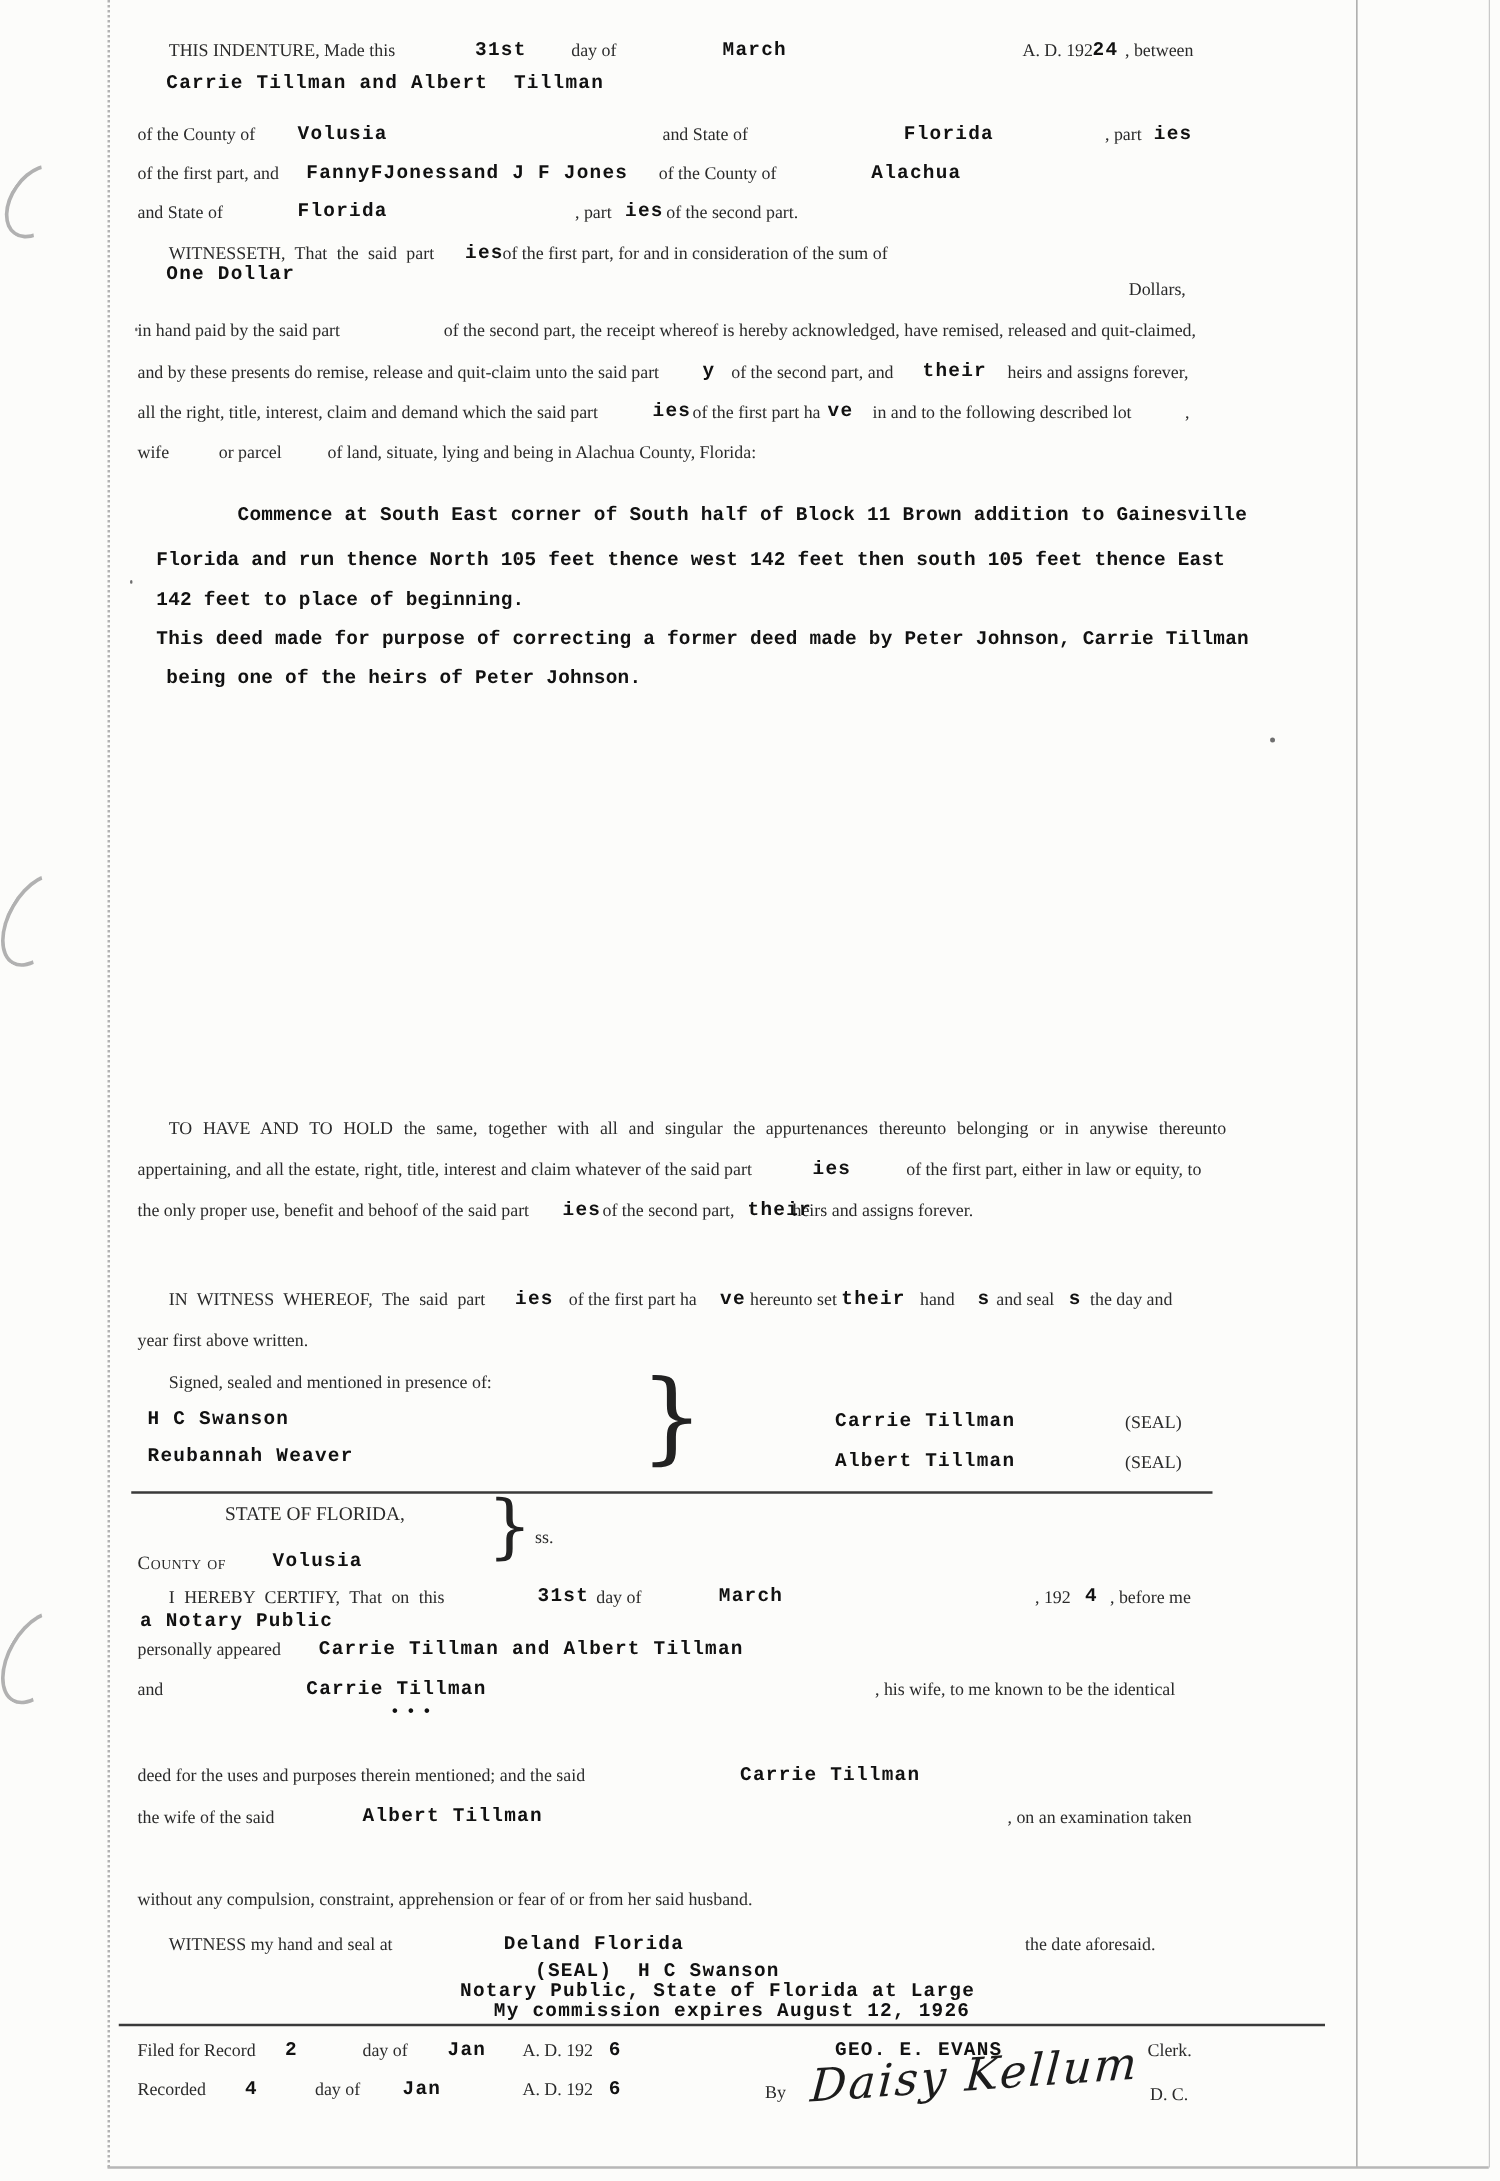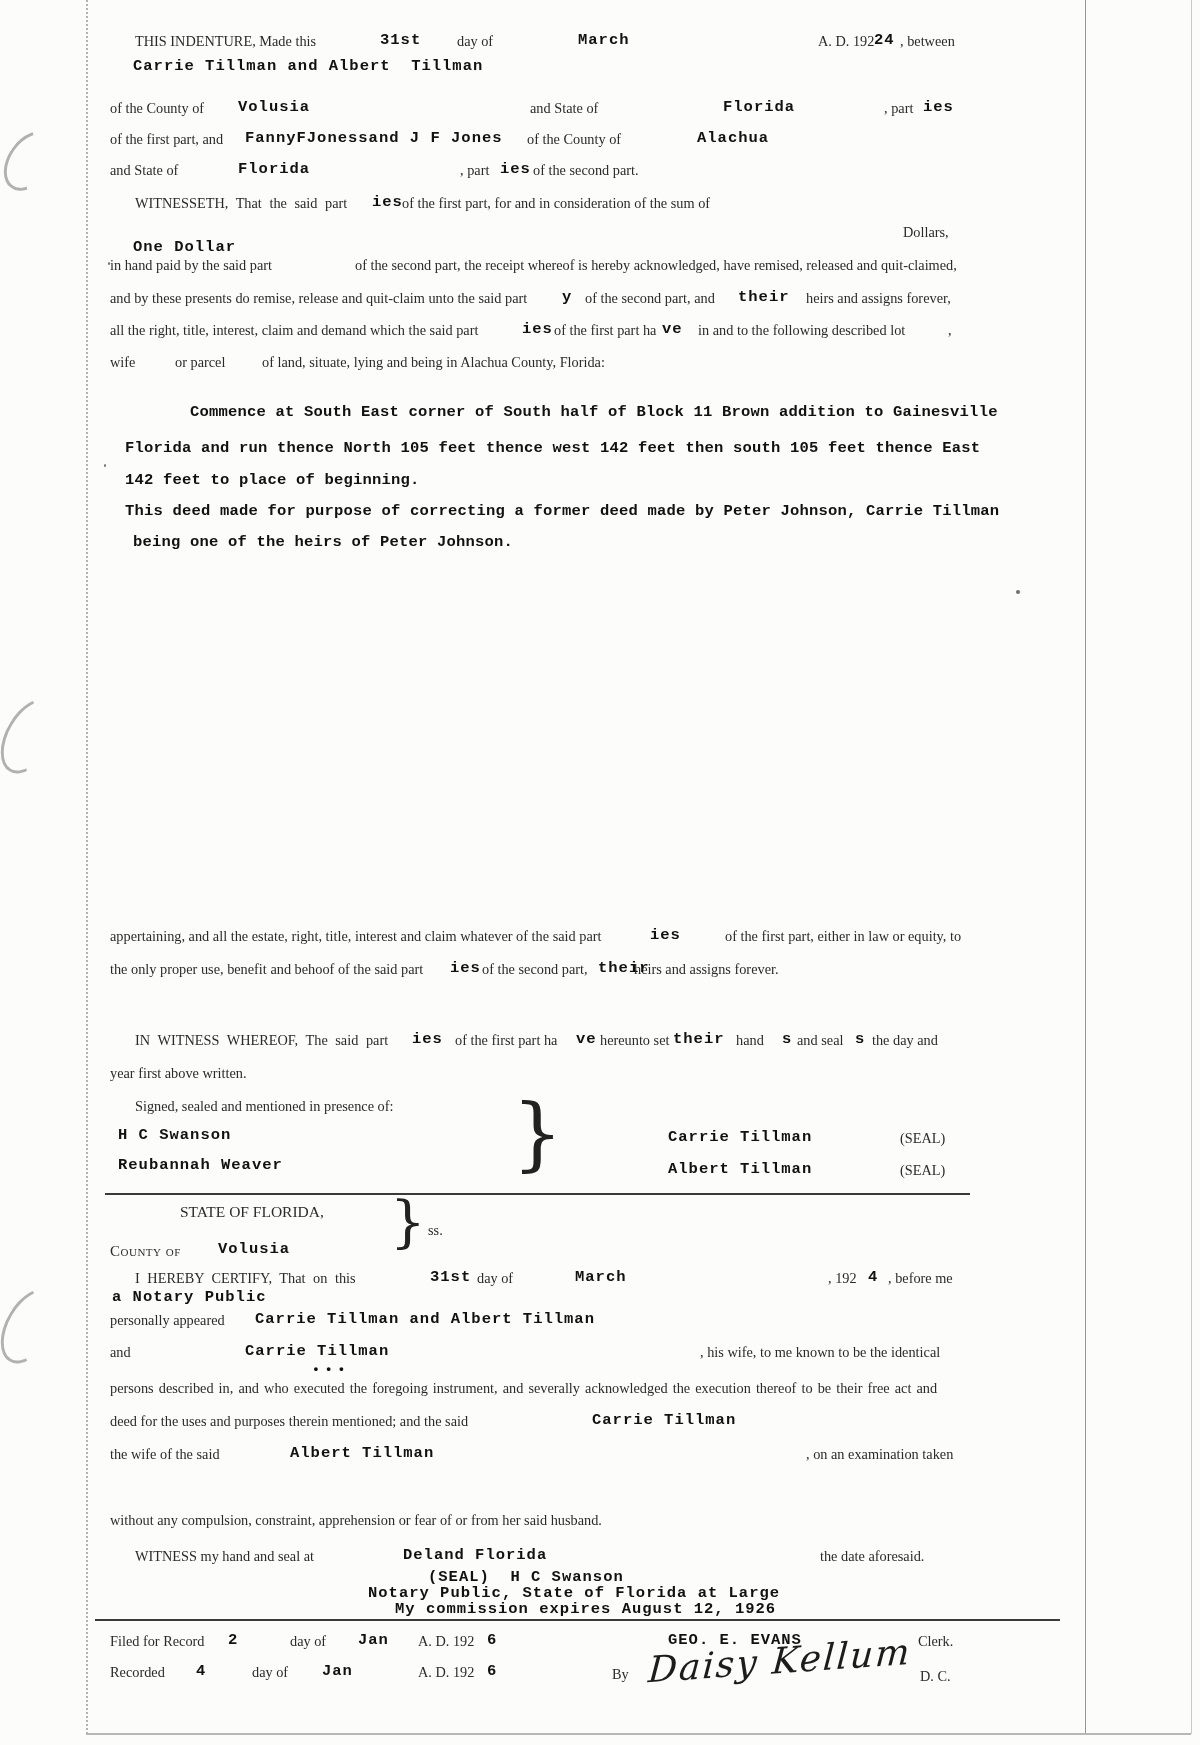--- a/index.html
+++ b/index.html
@@ -63,21 +63,21 @@
 
   <div class="t pr" style="left:110px;top:162px;">and State of</div>
   <div class="t ty" style="left:238px;top:160px;">Florida</div>
   <div class="t pr" style="left:460px;top:162px;">, part</div>
   <div class="t ty z2" style="left:500px;top:160px;">ies</div>
   <div class="t pr" style="left:533px;top:162px;">of the second part.</div>
 
   <div class="t pr j2" style="left:135px;top:195px;">WITNESSETH, That the said part</div>
   <div class="t ty" style="left:372px;top:193px;">ies</div>
   <div class="t pr" style="left:402px;top:195px;">of the first part, for and in consideration of the sum of</div>
-  <div class="t ty" style="left:133px;top:238px;">One Dollar</div>
+  <div class="t ty" style="left:133px;top:210px;">One Dollar</div>
   <div class="t pr" style="left:903px;top:224px;">Dollars,</div>
   <div class="t pr" style="left:110px;top:257px;">in hand paid by the said part</div>
   <div class="t pr" style="left:355px;top:257px;">of the second part, the receipt whereof is hereby acknowledged, have remised, released and quit-claimed,</div>
   <div class="t pr" style="left:110px;top:290px;">and by these presents do remise, release and quit-claim unto the said part</div>
   <div class="t ty" style="left:562px;top:288px;">y</div>
   <div class="t pr" style="left:585px;top:290px;">of the second part, and</div>
   <div class="t ty" style="left:738px;top:288px;">their</div>
   <div class="t pr" style="left:806px;top:290px;">heirs and assigns forever,</div>
   <div class="t pr" style="left:110px;top:322px;">all the right, title, interest, claim and demand which the said part</div>
   <div class="t ty" style="left:522px;top:320px;">ies</div>
@@ -88,20 +88,21 @@
   <div class="t pr" style="left:110px;top:354px;">wife</div>
   <div class="t pr" style="left:175px;top:354px;">or parcel</div>
   <div class="t pr" style="left:262px;top:354px;">of land, situate, lying and being in Alachua County, Florida:</div>
 
   <div class="t ty tyd" style="left:190px;top:403px;">Commence at South East corner of South half of Block 11 Brown addition to Gainesville</div>
   <div class="t ty tyd" style="left:125px;top:439px;">Florida and run thence North 105 feet thence west 142 feet then south 105 feet thence East</div>
   <div class="t ty tyd" style="left:125px;top:471px;">142 feet to place of beginning.</div>
   <div class="t ty tyd" style="left:125px;top:502px;">This deed made for purpose of correcting a former deed made by Peter Johnson, Carrie Tillman</div>
   <div class="t ty tyd" style="left:133px;top:533px;">being one of the heirs of Peter Johnson.</div>
 
+  <div class="t pr j5" style="left:135px;top:895px;">TO HAVE AND TO HOLD the same, together with all and singular the appurtenances thereunto belonging or in anywise thereunto</div>
   <div class="t pr" style="left:110px;top:928px;">appertaining, and all the estate, right, title, interest and claim whatever of the said part</div>
   <div class="t ty" style="left:650px;top:926px;">ies</div>
   <div class="t pr" style="left:725px;top:928px;">of the first part, either in law or equity, to</div>
   <div class="t pr" style="left:110px;top:961px;">the only proper use, benefit and behoof of the said part</div>
   <div class="t ty" style="left:450px;top:959px;">ies</div>
   <div class="t pr" style="left:482px;top:961px;">of the second part,</div>
   <div class="t ty z2" style="left:598px;top:959px;">their</div>
   <div class="t pr" style="left:634px;top:961px;">heirs and assigns forever.</div>
 
   <div class="t pr j2" style="left:135px;top:1032px;">IN WITNESS WHEREOF, The said part</div>
@@ -141,21 +142,20 @@
   <div class="t pr" style="left:828px;top:1270px;">, 192</div>
   <div class="t ty" style="left:868px;top:1268px;">4</div>
   <div class="t pr" style="left:888px;top:1270px;">, before me</div>
   <div class="t ty" style="left:112px;top:1288px;">a Notary Public</div>
   <div class="t pr" style="left:110px;top:1312px;">personally appeared</div>
   <div class="t ty" style="left:255px;top:1310px;">Carrie Tillman and Albert Tillman</div>
   <div class="t pr" style="left:110px;top:1344px;">and</div>
   <div class="t ty" style="left:245px;top:1342px;">Carrie Tillman</div>
   <div class="t ty dots" style="left:312px;top:1362px;">•••</div>
   <div class="t pr" style="left:700px;top:1344px;">, his wife, to me known to be the identical</div>
-  <div class="t pr j1" style="left:110px;top:1380px;">persons described in, and who executed the foregoing instrument, and severally acknowledged the execution thereof to be their free act and</div>
   <div class="t pr" style="left:110px;top:1413px;">deed for the uses and purposes therein mentioned; and the said</div>
   <div class="t ty" style="left:592px;top:1411px;">Carrie Tillman</div>
   <div class="t pr" style="left:110px;top:1446px;">the wife of the said</div>
   <div class="t ty" style="left:290px;top:1444px;">Albert Tillman</div>
   <div class="t pr" style="left:806px;top:1446px;">, on an examination taken</div>
   <div class="t pr" style="left:110px;top:1512px;">without any compulsion, constraint, apprehension or fear of or from her said husband.</div>
 
   <div class="t pr" style="left:135px;top:1548px;">WITNESS my hand and seal at</div>
   <div class="t ty" style="left:403px;top:1546px;">Deland Florida</div>
   <div class="t pr" style="left:820px;top:1548px;">the date aforesaid.</div>

